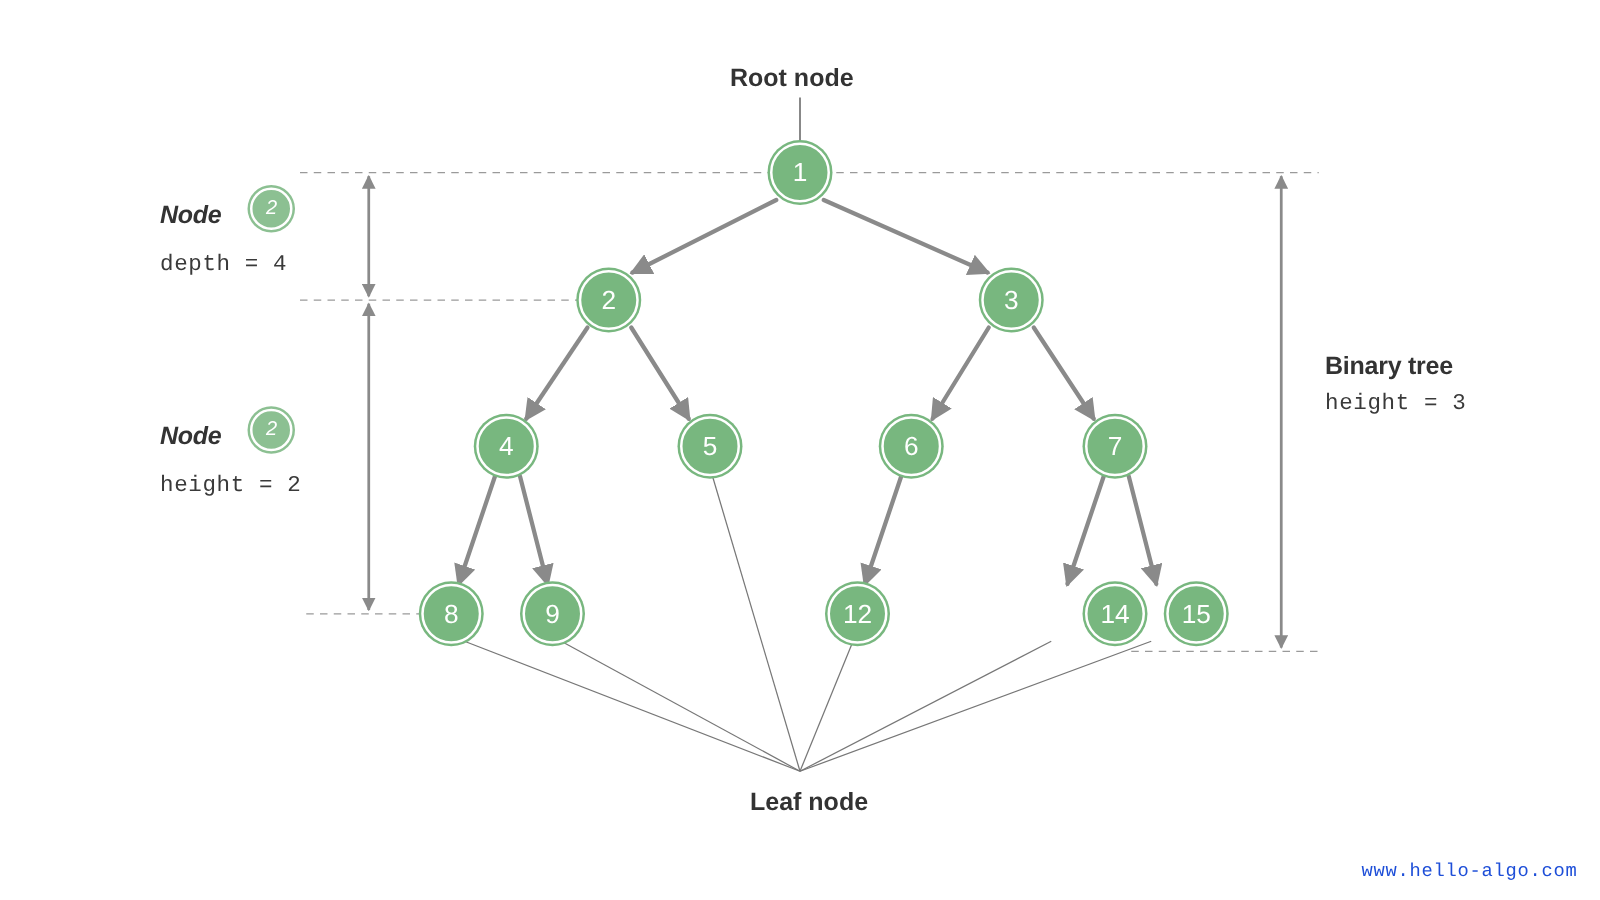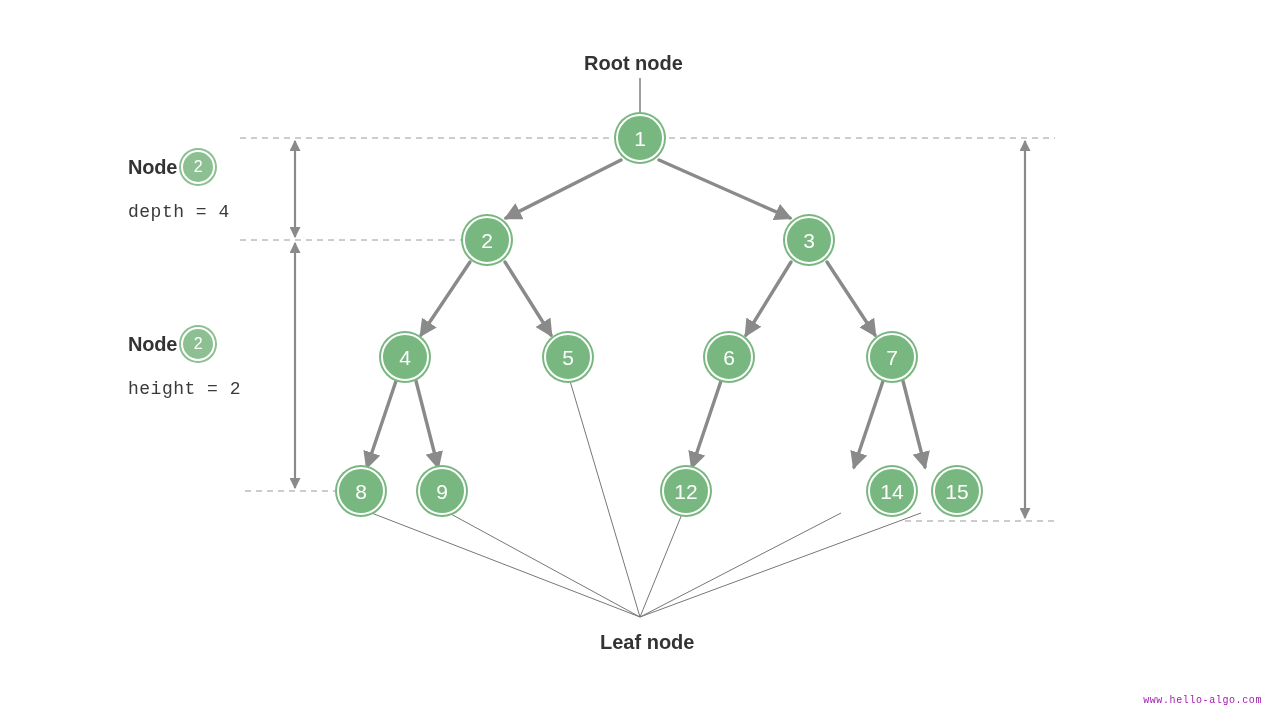--- a/index.html
+++ b/index.html
@@ -67,38 +67,39 @@
     font-family: "Liberation Mono", monospace;
     font-size: 18px;
     color: #3a3a3a;
     letter-spacing: 0.5px;
   }
   .anno-group {
     position: absolute;
   }
   .anno-row {
     display: flex;
-    align-items: center;
-    gap: 4px;
+    align-items: flex-end;
+    gap: 23px;
+    font-style: italic;
   }
   .caption {
     position: absolute;
     font-family: Liberation Sans, sans-serif;
     font-weight: bold;
     font-size: 20px;
     color: #333333;
     white-space: nowrap;
   }
   .watermark {
     position: absolute;
     right: 18px;
     bottom: 14px;
     font-family: "Liberation Mono", monospace;
-    font-size: 10px;
-    color: #a21caf;
+    font-size: 15px;
+    color: #1d4ed8;
     letter-spacing: 0.6px;
   }
 </style>
 </head>
 <body>
 
 <div id="canvas">
 
   <svg class="layer" viewBox="0 0 1280 720">
     <defs>
@@ -177,16 +178,20 @@
   </div>
 
   <div class="anno-group" style="left:128px;top:327px;">
     <div class="anno-row">
       <span class="label-title">Node</span>
       <span class="badge-node">2</span>
     </div>
     <div class="label-mono" style="margin-top:18px;">height = 2</div>
   </div>
 
+  <div class="anno-group" style="left:1060px;top:282px;">
+    <div class="label-title">Binary tree</div>
+    <div class="label-mono" style="margin-top:8px;">height = 3</div>
+  </div>
 
   <div class="watermark">www.hello-algo.com</div>
 
 </div>
 
 </body></html>

